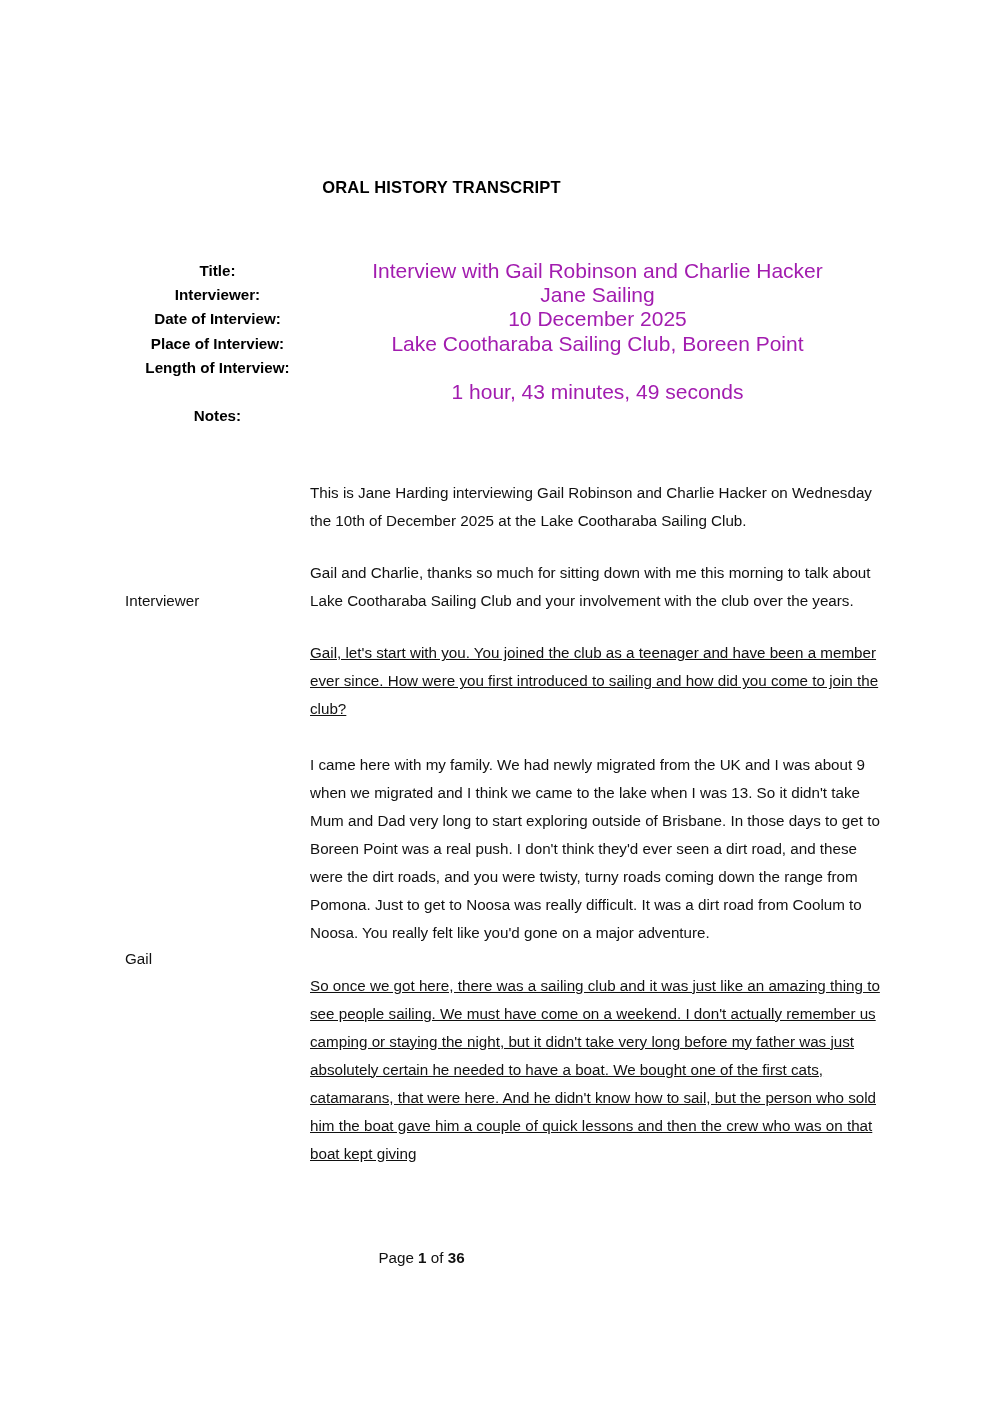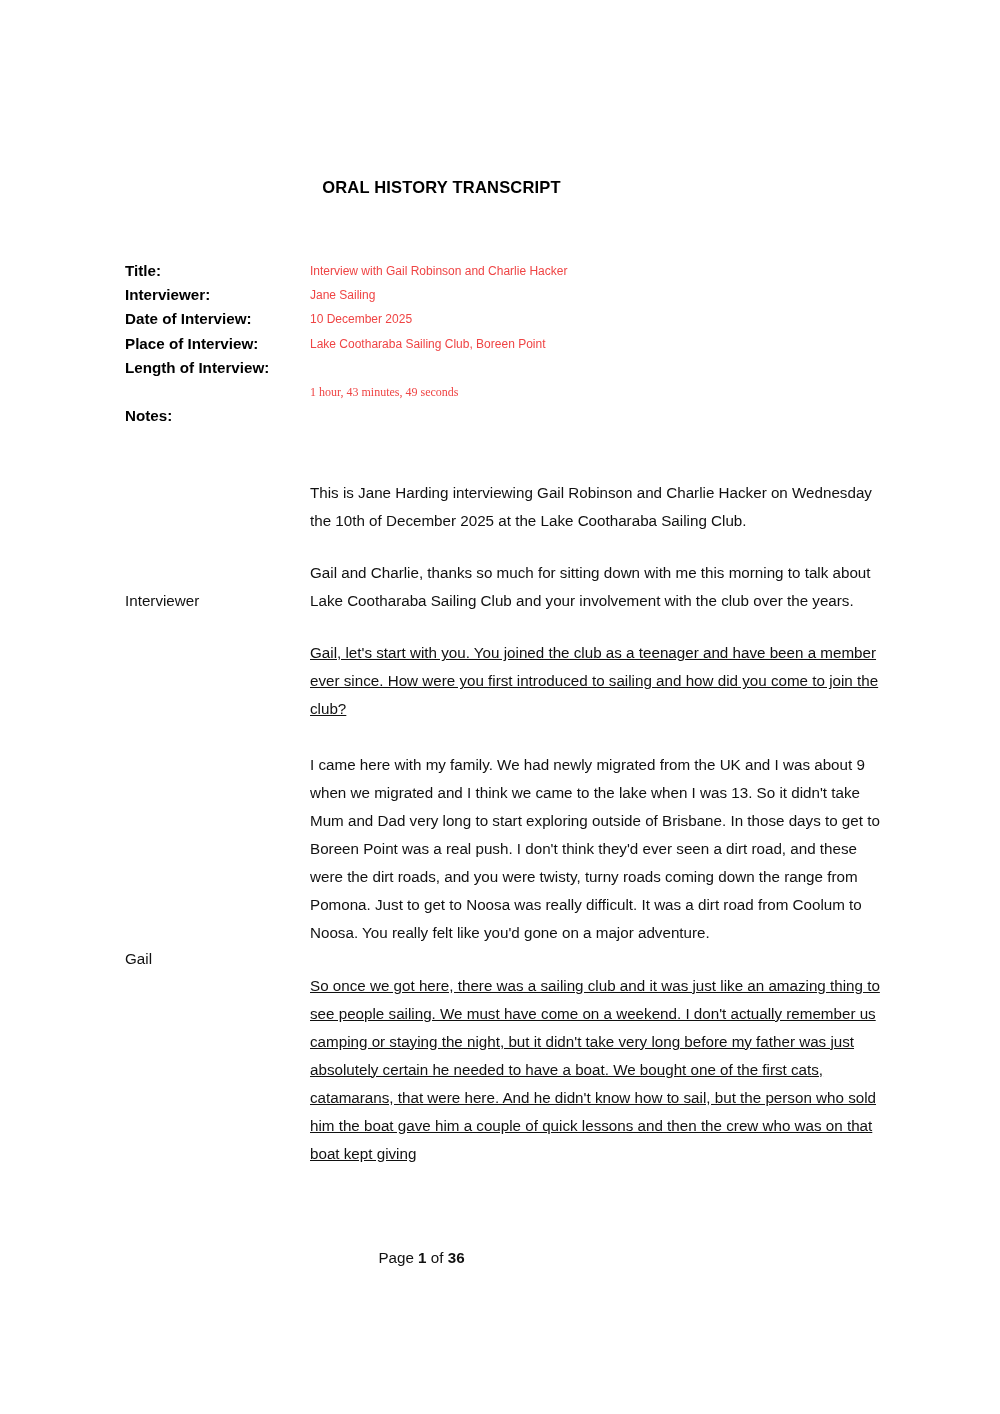--- a/index.html
+++ b/index.html
@@ -37,44 +37,44 @@
     position: absolute;
     top: 259px;
     left: 125px;
     width: 760px;
   }
 
   .meta-row {
     display: flex;
     align-items: flex-start;
     line-height: 24.2px;
+    text-align: center;
   }
 
   .meta-label {
     width: 185px;
     flex: 0 0 185px;
     font-size: 15.2px;
     font-weight: bold;
     color: #000000;
   }
 
   .meta-value {
     flex: 1;
-    font-size: 12px;
+    font-size: 21px;
     font-weight: normal;
-    color: #ef4444;
+    color: #a21caf;
   }
 
   
   .meta-row.wrap .meta-label {
     white-space: normal;
   }
   .meta-row.wrap .meta-value {
     padding-top: 24.2px;
-    font-family: Liberation Serif, serif;
   }
 
   
   .transcript {
     position: absolute;
     top: 479px;
     left: 125px;
     width: 760px;
   }
 

